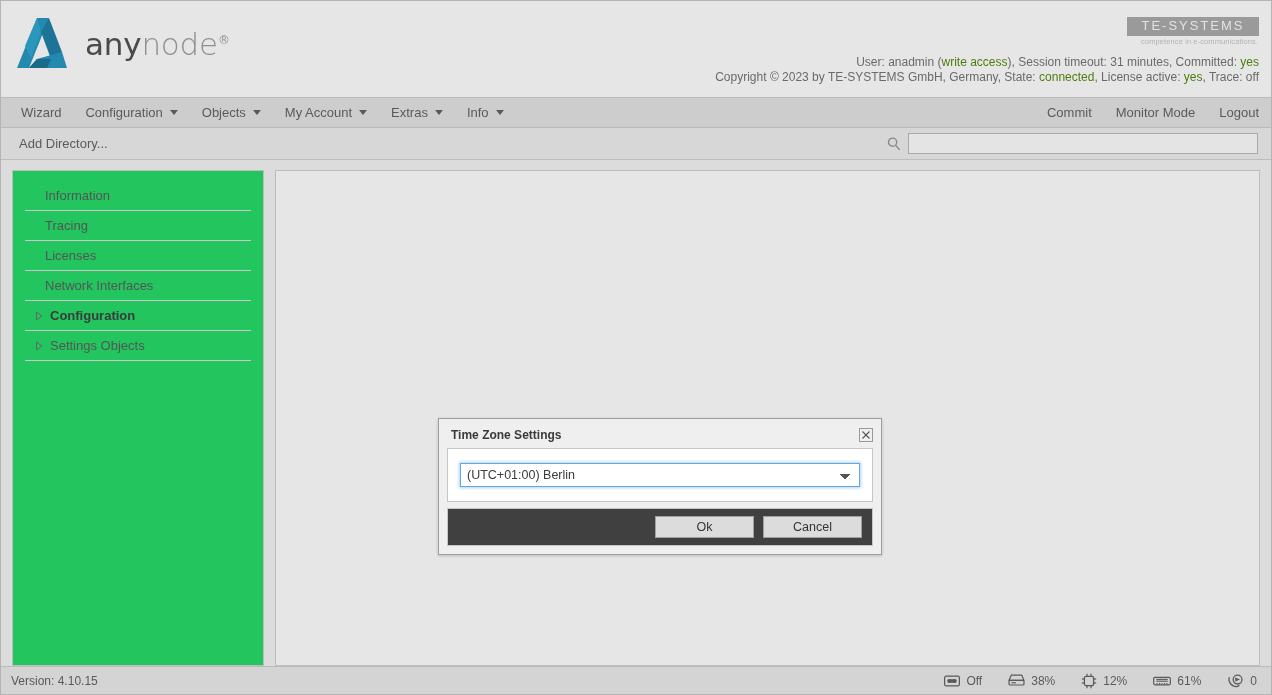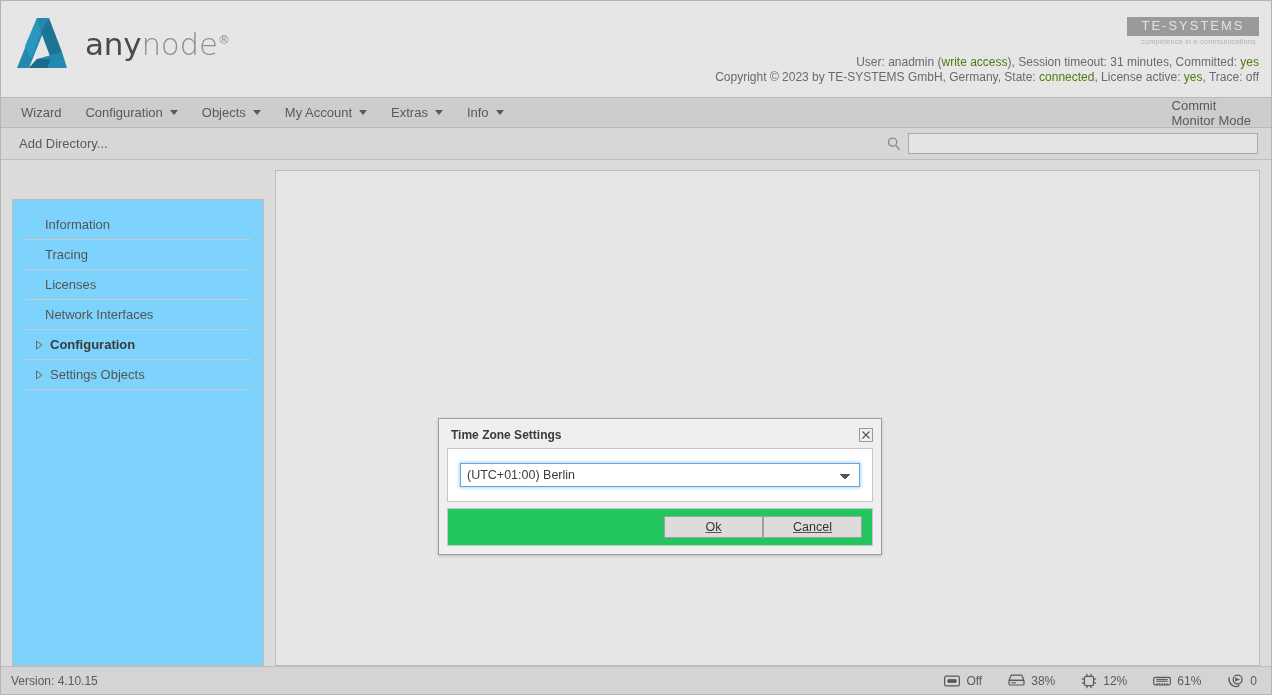--- a/index.html
+++ b/index.html
@@ -92,21 +92,21 @@
   }
   .nav-group { display: flex; align-items: stretch; }
   .nav-item {
     display: flex; align-items: center;
     padding: 0 12px;
     color: #5a5a5a;
     cursor: default;
     white-space: nowrap;
   }
   .nav-group.left { padding-left: 8px; }
-  .nav-group.right { padding-right: 8px; flex-direction: column; }
+  .nav-group.right { padding-right: 0; }
   .caret {
     display: inline-block;
     margin-left: 7px;
     width: 0; height: 0;
     border-left: 4px solid transparent;
     border-right: 4px solid transparent;
     border-top: 5px solid #5a5a5a;
   }
 
   
@@ -144,24 +144,23 @@
     background: #dcdcdc;
     padding: 10px 11px 0 11px;
     display: flex;
     gap: 11px;
     overflow: hidden;
   }
 
   .sidebar {
     width: 252px;
     flex: 0 0 252px;
-    background: #7dd3fc;
+    background: #22c55e;
     border: 1px solid #bdbdbd;
     padding: 10px 12px 0 12px;
-    margin-top: 29px;
   }
   .tree-item {
     height: 30px;
     display: flex; align-items: center;
     border-bottom: 1px solid #c9c9c9;
     font-size: 13px;
     color: #555;
     padding-left: 20px;
     cursor: default;
     position: relative;
@@ -228,26 +227,26 @@
     background-image:
       linear-gradient(45deg, transparent 50%, #555 50%),
       linear-gradient(135deg, #555 50%, transparent 50%);
     background-position:
       calc(100% - 14px) 10px,
       calc(100% - 9px) 10px;
     background-size: 5px 5px, 5px 5px;
     background-repeat: no-repeat;
   }
   .modal-footer {
-    background: #22c55e;
+    background: #404040;
     border: 1px solid #c6c6c6;
     margin: 6px 2px 2px 2px;
     padding: 7px 10px;
     display: flex; align-items: center; justify-content: flex-end;
-    text-decoration: underline;
+    gap: 9px;
   }
   .btn {
     min-width: 99px;
     height: 22px;
     background: #dcdcdc;
     border: 1px solid #a0a0a0;
     font-size: 12.5px;
     color: #333;
     font-family: "Liberation Sans", sans-serif;
     cursor: pointer;

